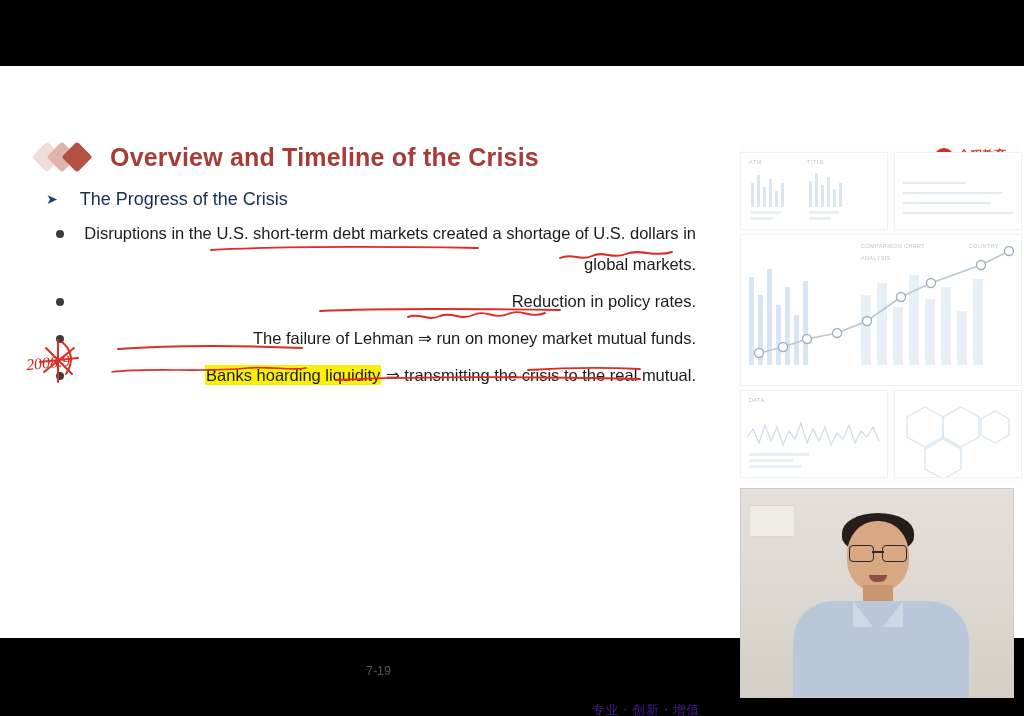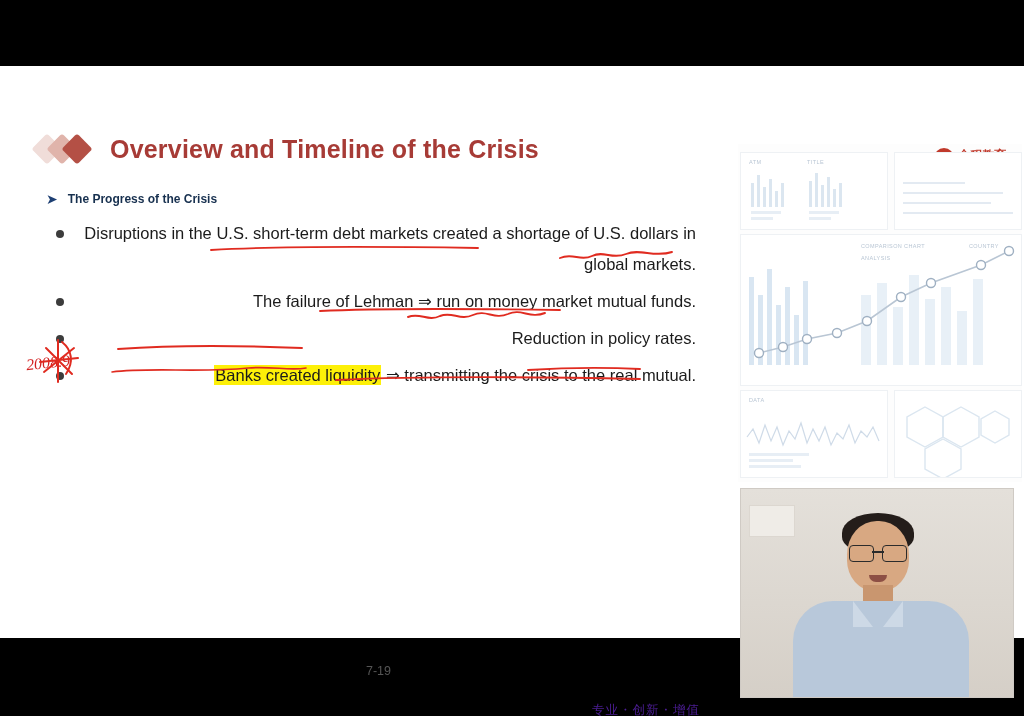--- a/index.html
+++ b/index.html
@@ -23,21 +23,21 @@
     left: 0;
     top: 66px;
     width: 1024px;
     height: 572px;
     background: #ffffff;
   }
   
   #title-row {
     position: absolute;
     left: 36px;
-    top: 68px;
+    top: 76px;
     display: flex;
     align-items: center;
   }
   .diamond-group {
     position: relative;
     width: 62px;
     height: 30px;
     margin-right: 12px;
   }
   .diamond {
@@ -71,24 +71,25 @@
     margin-left: 10px;
     margin-bottom: 8px;
   }
   .arrow-marker {
     color: #1d3f73;
     font-size: 14px;
     margin-right: 10px;
     line-height: 22px;
   }
   .sub-head-text {
-    font-size: 12px;
-    font-weight: bold;
+    font-size: 18px;
+    font-weight: normal;
     color: #17304f;
     line-height: 22px;
+    margin-left: 12px;
   }
   ul.bullets {
     list-style: none;
     margin: 4px 0 0 0;
     padding: 0;
   }
   ul.bullets > li {
     position: relative;
     padding-left: 38px;
     margin-bottom: 6px;
@@ -336,29 +337,29 @@
         <span class="sub-head-text">The Progress of the Crisis</span>
       </div>
 
       <ul class="bullets">
         <li>
           <span class="dot"></span>
           <span>Disruptions in the U.S. short-term debt markets created a shortage of U.S. dollars in global markets.</span>
         </li>
         <li>
           <span class="dot"></span>
+          <span>Reduction in policy rates.</span>
+        </li>
+        <li>
+          <span class="dot"></span>
           <span>The failure of Lehman ⇒ run on money market mutual funds.</span>
         </li>
         <li>
           <span class="dot"></span>
-          <span>Reduction in policy rates.</span>
-        </li>
-        <li>
-          <span class="dot"></span>
-          <span class="hl-yellow">Banks created liquidity</span><span> ⇒ transmitting the crisis to the real mutual.</span>
+          <span class="hl-yellow">Banks hoarding liquidity</span><span> ⇒ transmitting the crisis to the real mutual.</span>
         </li>
       </ul>
     </div>
 
     <div id="handwrite-date">2008.9</div>
 
     <svg class="ann" style="left:0; top:0; width:1024px; height:572px;" viewBox="0 0 1024 572">
       <g fill="none" stroke="#e02b20" stroke-width="1.9" stroke-linecap="round">
 
         <path d="M211,184 C260,181 350,180 478,182"></path>

